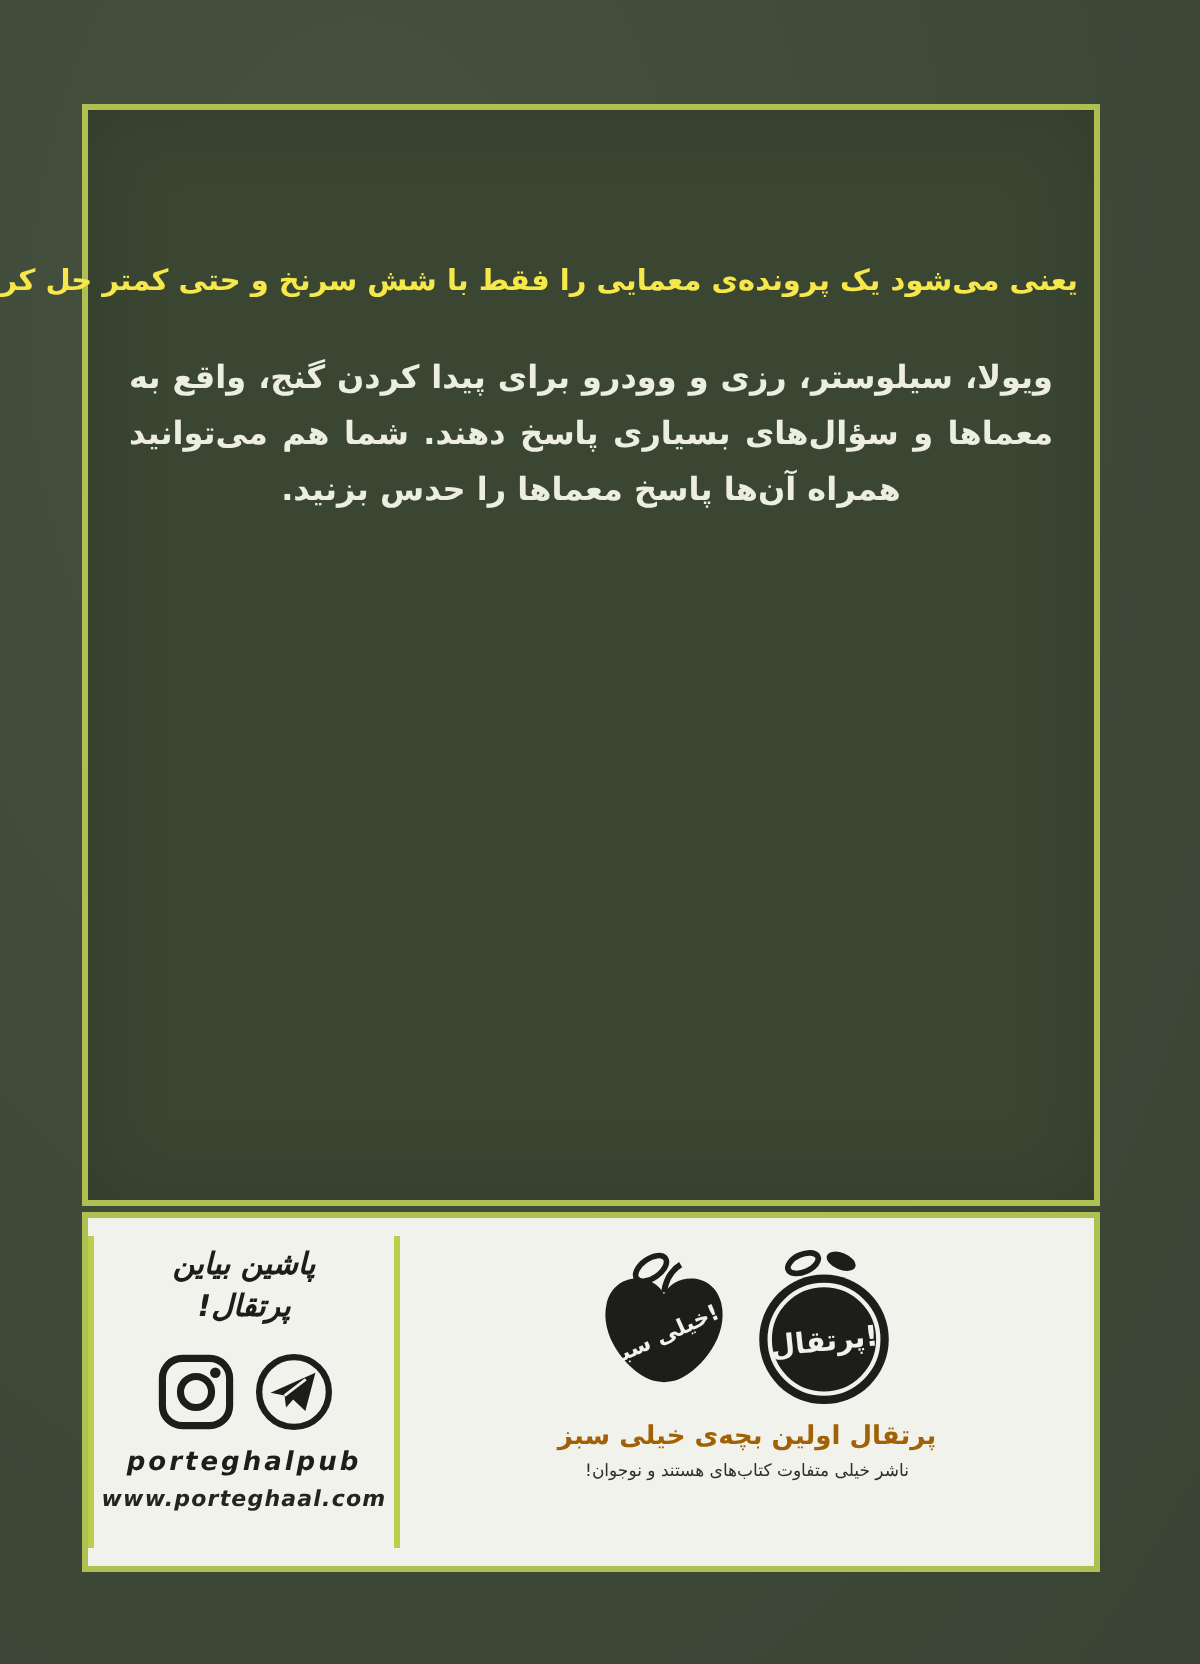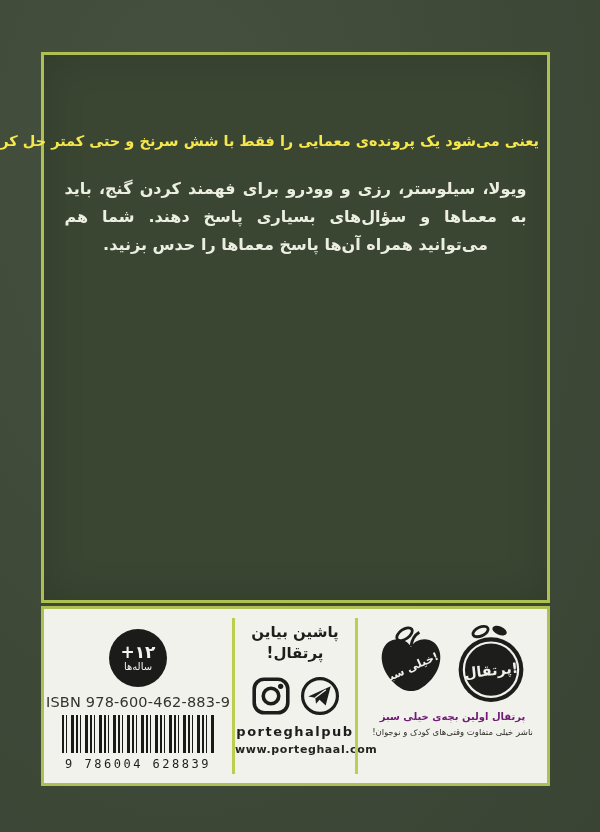--- a/index.html
+++ b/index.html
@@ -47,21 +47,21 @@
   .white-strip {
     position:absolute; left:41px; top:606px; width:509px; height:180px;
     border:3px solid #aec052;
     background:#f2f2ec;
     display:flex;
     flex-direction:row;
   }
   .strip-divider { width:3px; background:#bccd4f; margin:9px 0; }
   .sec { color:#1d1d1b; text-align:center; }
   .sec-left  { width:188px; }
-  .sec-mid   { width:120px; }
+  .sec-mid   { width:150px;font-style:italic; }
   .sec-right { flex:1; }
   
   .age-badge {
     width:58px; height:58px; border-radius:50%;
     background:#1b1b19; color:#f4f4ef;
     margin:20px auto 0;
     display:flex; flex-direction:column; align-items:center; justify-content:center;
     line-height:1.05;
   }
   .age-value { direction:ltr; font-weight:bold; font-size:17px; }
@@ -84,48 +84,37 @@
     margin-top:-11px; position:relative;
   }
   
   .slogan { margin-top:13px; direction:rtl; font-weight:bold; font-size:15px; line-height:21px; }
   .slogan span { display:block; }
   .social-icons { margin-top:11px; display:flex; justify-content:center; gap:7px; }
   .handle { margin-top:3px; font-weight:bold; font-size:13px; letter-spacing:1.5px; }
   .website { margin-top:4px; font-weight:bold; font-size:11px; letter-spacing:.6px; color:#242420; }
   
   .logos { margin-top:13px; display:flex; justify-content:center; align-items:flex-start; gap:3px; }
-  .tagline-bold { margin-top:3px; direction:rtl; font-weight:bold; font-size:10px; color:#701a75; }
+  .tagline-bold { margin-top:3px; direction:rtl; font-weight:bold; font-size:13px; color:#a16207; }
   .tagline-script { margin-top:5px; direction:rtl; font-size:8.5px; color:#2f2f2a; }
 </style>
 </head>
 <body>
 
 <div class="cover">
 
   <div class="green-panel">
     <div class="headline">یعنی می‌شود یک پرونده‌ی معمایی را فقط با شش سرنخ و حتی کمتر حل کرد؟</div>
     <div class="synopsis">
-      <p>ویولا، سیلوستر، رزی و وودرو برای فهمند کردن گنج، باید به معماها و سؤال‌های بسیاری پاسخ دهند. شما هم می‌توانید همراه آن‌ها پاسخ معماها را حدس بزنید.</p>
+      <p>ویولا، سیلوستر، رزی و وودرو برای پیدا کردن گنج، واقع به معماها و سؤال‌های بسیاری پاسخ دهند. شما هم می‌توانید همراه آن‌ها پاسخ معماها را حدس بزنید.</p>
     </div>
   </div>
 
   <div class="white-strip">
 
-    <div class="sec sec-left">
-      <div class="age-badge">
-        <span class="age-value">+۱۲</span>
-        <span class="age-label">ساله‌ها</span>
-      </div>
-      <div class="isbn">ISBN 978-600-462-883-9</div>
-      <div class="barcode">
-        <div class="bars"></div>
-        <span class="barcode-digits">9 786004 628839</span>
-      </div>
-    </div>
 
     <div class="strip-divider"></div>
 
     <div class="sec sec-mid">
       <div class="slogan">
         <span>پاشین بیاین</span>
         <span>پرتقال!</span>
       </div>
       <div class="social-icons">
         <span>
@@ -163,17 +152,17 @@
           <svg width="80" height="82" viewBox="0 0 84 86">
             <ellipse cx="31" cy="10" rx="8.5" ry="4.6" transform="rotate(-24 31 10)" fill="#f2f2ec" stroke="#1d1d1b" stroke-width="3"></ellipse>
             <ellipse cx="51" cy="9" rx="8" ry="4.4" transform="rotate(22 51 9)" fill="#1d1d1b"></ellipse>
             <circle cx="42" cy="50" r="34" fill="#1d1d1b"></circle>
             <circle cx="42" cy="50" r="28.5" fill="none" stroke="#f2f2ec" stroke-width="2.3"></circle>
             <text x="42" y="56" text-anchor="middle" font-size="15" font-weight="bold" fill="#f2f2ec" transform="rotate(-6 42 50)">پرتقال!</text>
           </svg>
         </span>
       </div>
       <div class="tagline-bold">پرتقال اولین بچه‌ی خیلی سبز</div>
-      <div class="tagline-script">ناشر خیلی متفاوت وقتی‌های کودک و نوجوان!</div>
+      <div class="tagline-script">ناشر خیلی متفاوت کتاب‌های هستند و نوجوان!</div>
     </div>
 
   </div>
 </div>
 
 </body></html>

